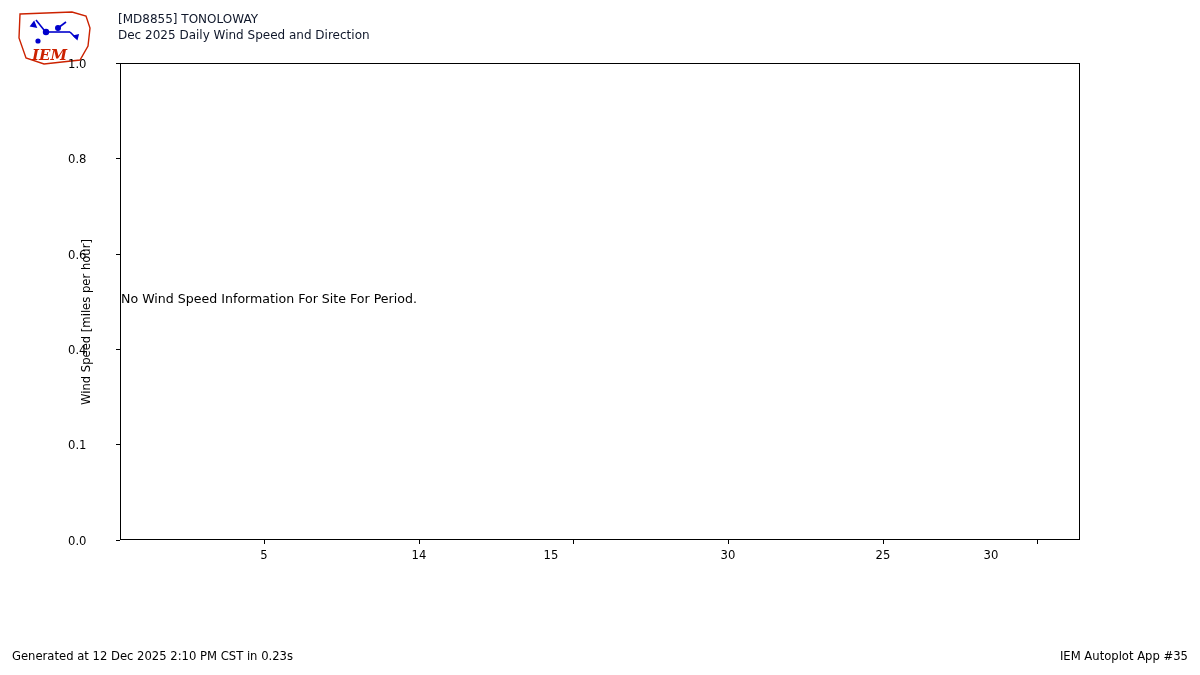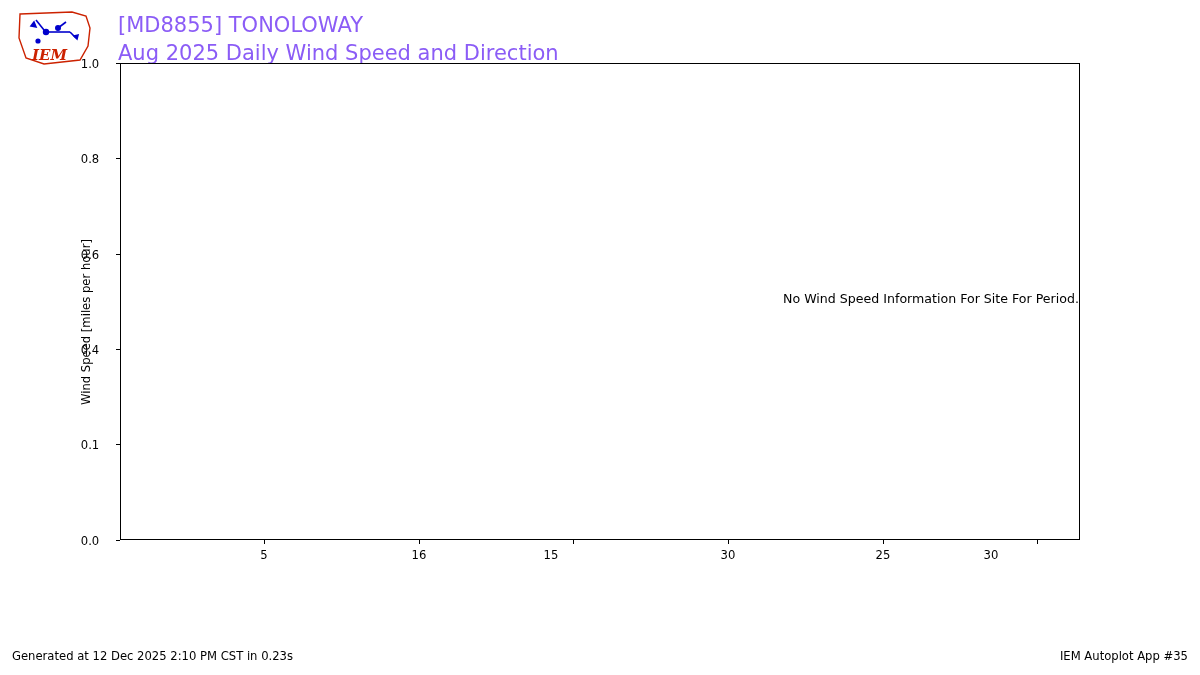--- a/index.html
+++ b/index.html
@@ -27,61 +27,61 @@
   .logo svg { display: block; }
 
   
   .title-block {
     position: absolute;
     left: 118px;
     top: 12px;
     line-height: 1.32;
   }
   .title-line {
-    font-size: 21px;
-    color: #8b5cf6;
+    font-size: 12px;
+    color: #0f172a;
     white-space: nowrap;
   }
 
   
   .axes {
     position: absolute;
     left: 120px;
     top: 63px;
     width: 960px;
     height: 477px;
     border: 1.1px solid #000000;
     box-sizing: border-box;
     background: #ffffff;
   }
 
   .no-data-msg {
     position: absolute;
     left: 0;
     right: 0;
     top: 227px;
-    text-align: right;
+    text-align: left;
     font-size: 12.6px;
     color: #000;
   }
 
   
   .ylabel {
     position: absolute;
     transform: rotate(-90deg);
     transform-origin: left top;
     left: 79px;
     top: 405px;
     font-size: 11.6px;
     white-space: nowrap;
   }
   .ytick-label {
     position: absolute;
     width: 44px;
-    text-align: center;
+    text-align: left;
     font-size: 11.6px;
     left: 68px;
   }
   .ytick-mark {
     position: absolute;
     left: 116px;
     width: 4px;
     height: 1px;
     background: #000;
   }
@@ -134,21 +134,21 @@
       <circle cx="24" cy="33" r="1.8"></circle>
       <path d="M20,14 l-3,4 l5,1 z"></path>
       <path d="M60,28 l4,-1 l-1,4 z"></path>
     </g>
     <text x="18" y="52" font-family="DejaVu Serif, serif" font-size="15" font-style="italic" font-weight="bold" fill="#cc2200">IEM</text>
   </svg>
 </div>
 
 <div class="title-block">
   <div class="title-line">[MD8855] TONOLOWAY</div>
-  <div class="title-line">Aug 2025 Daily Wind Speed and Direction</div>
+  <div class="title-line">Dec 2025 Daily Wind Speed and Direction</div>
 </div>
 
 <div class="ylabel">Wind Speed [miles per hour]</div>
 
 <div class="ytick-label" style="top:534px">0.0</div>
 <div class="ytick-label" style="top:438px">0.1</div>
 <div class="ytick-label" style="top:343px">0.4</div>
 <div class="ytick-label" style="top:248px">0.6</div>
 <div class="ytick-label" style="top:152px">0.8</div>
 <div class="ytick-label" style="top:57px">1.0</div>
@@ -165,20 +165,20 @@
 </div>
 
 <div class="xtick-mark" style="left:264px"></div>
 <div class="xtick-mark" style="left:419px"></div>
 <div class="xtick-mark" style="left:573px"></div>
 <div class="xtick-mark" style="left:728px"></div>
 <div class="xtick-mark" style="left:883px"></div>
 <div class="xtick-mark" style="left:1037px"></div>
 
 <div class="xtick-label" style="left:264px">5</div>
-<div class="xtick-label" style="left:419px">16</div>
+<div class="xtick-label" style="left:419px">14</div>
 <div class="xtick-label" style="left:551px">15</div>
 <div class="xtick-label" style="left:728px">30</div>
 <div class="xtick-label" style="left:883px">25</div>
 <div class="xtick-label" style="left:991px">30</div>
 
 <div class="footer-left">Generated at 12 Dec 2025 2:10 PM CST in 0.23s</div>
 <div class="footer-right">IEM Autoplot App #35</div>
 
 </body></html>

